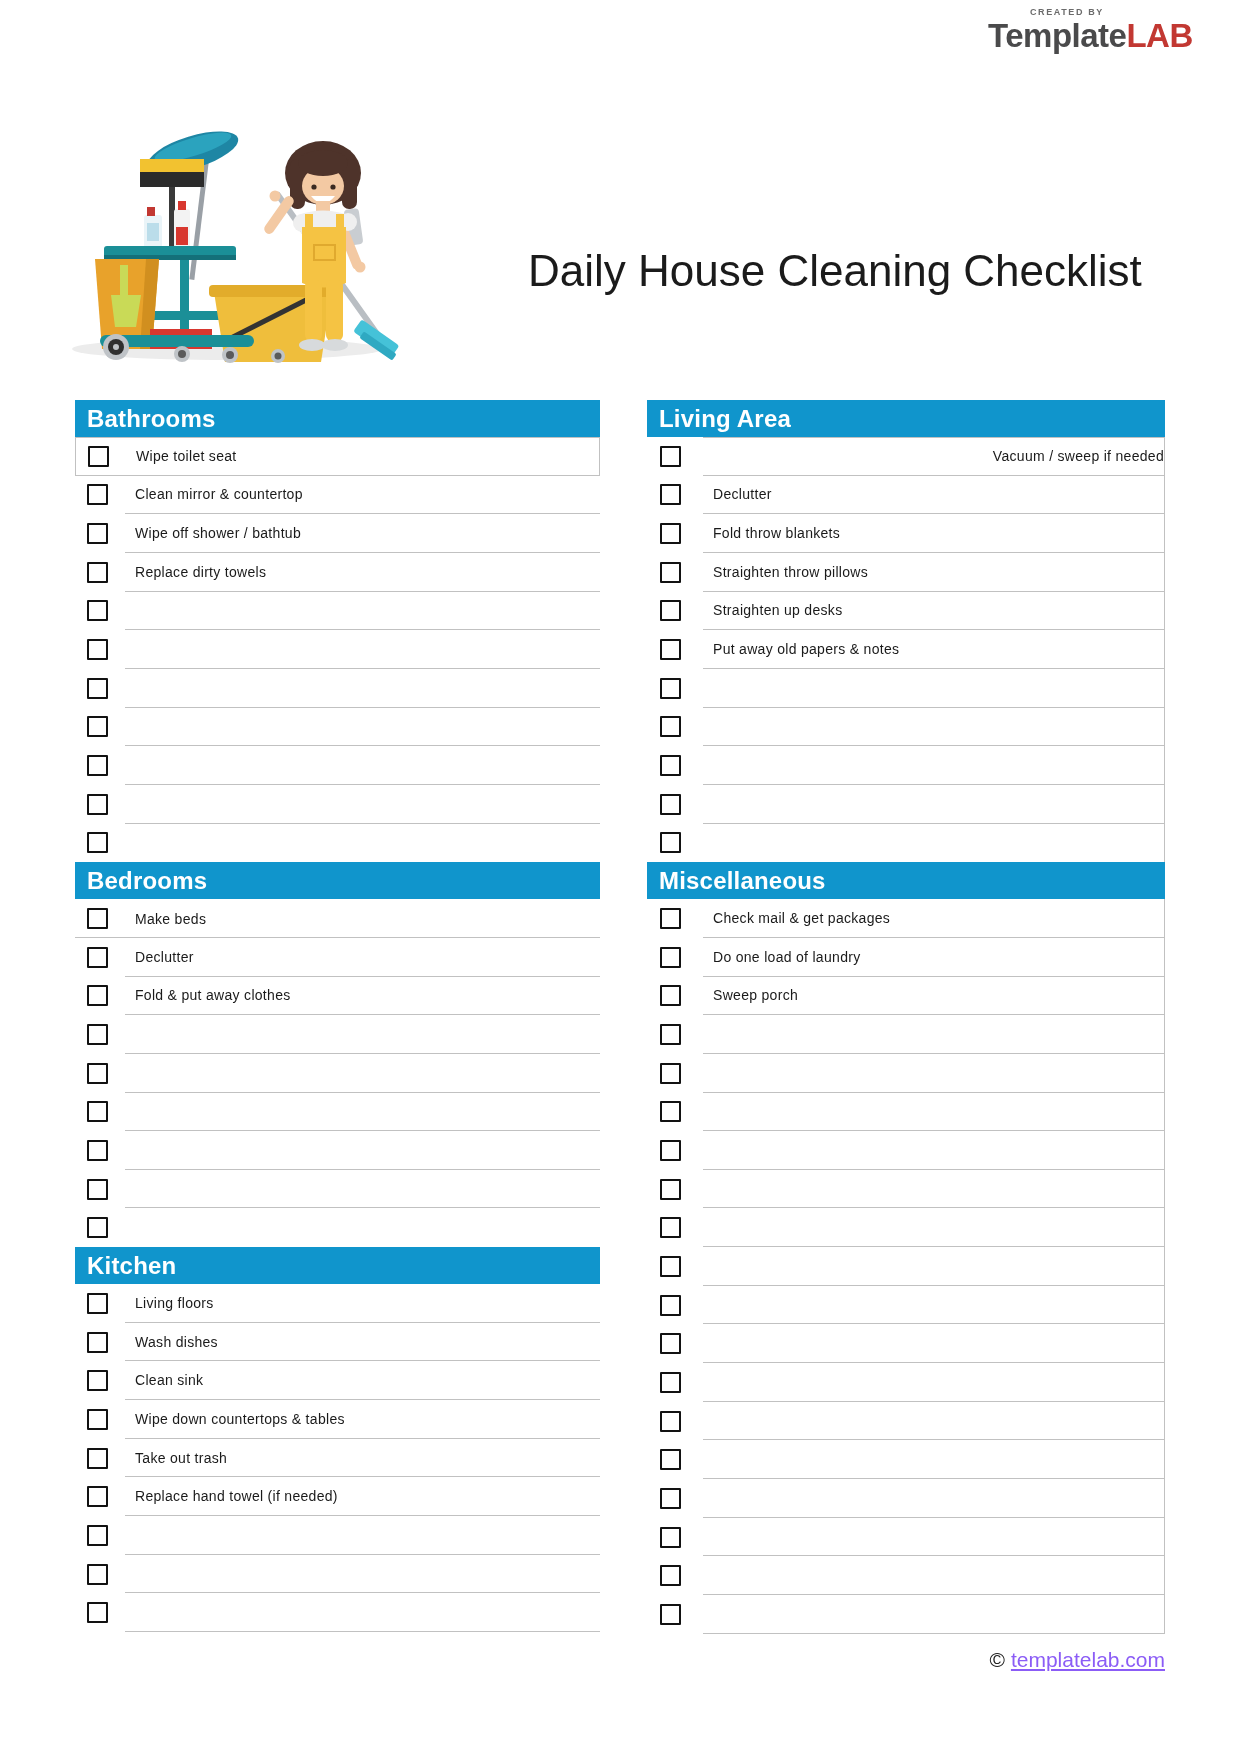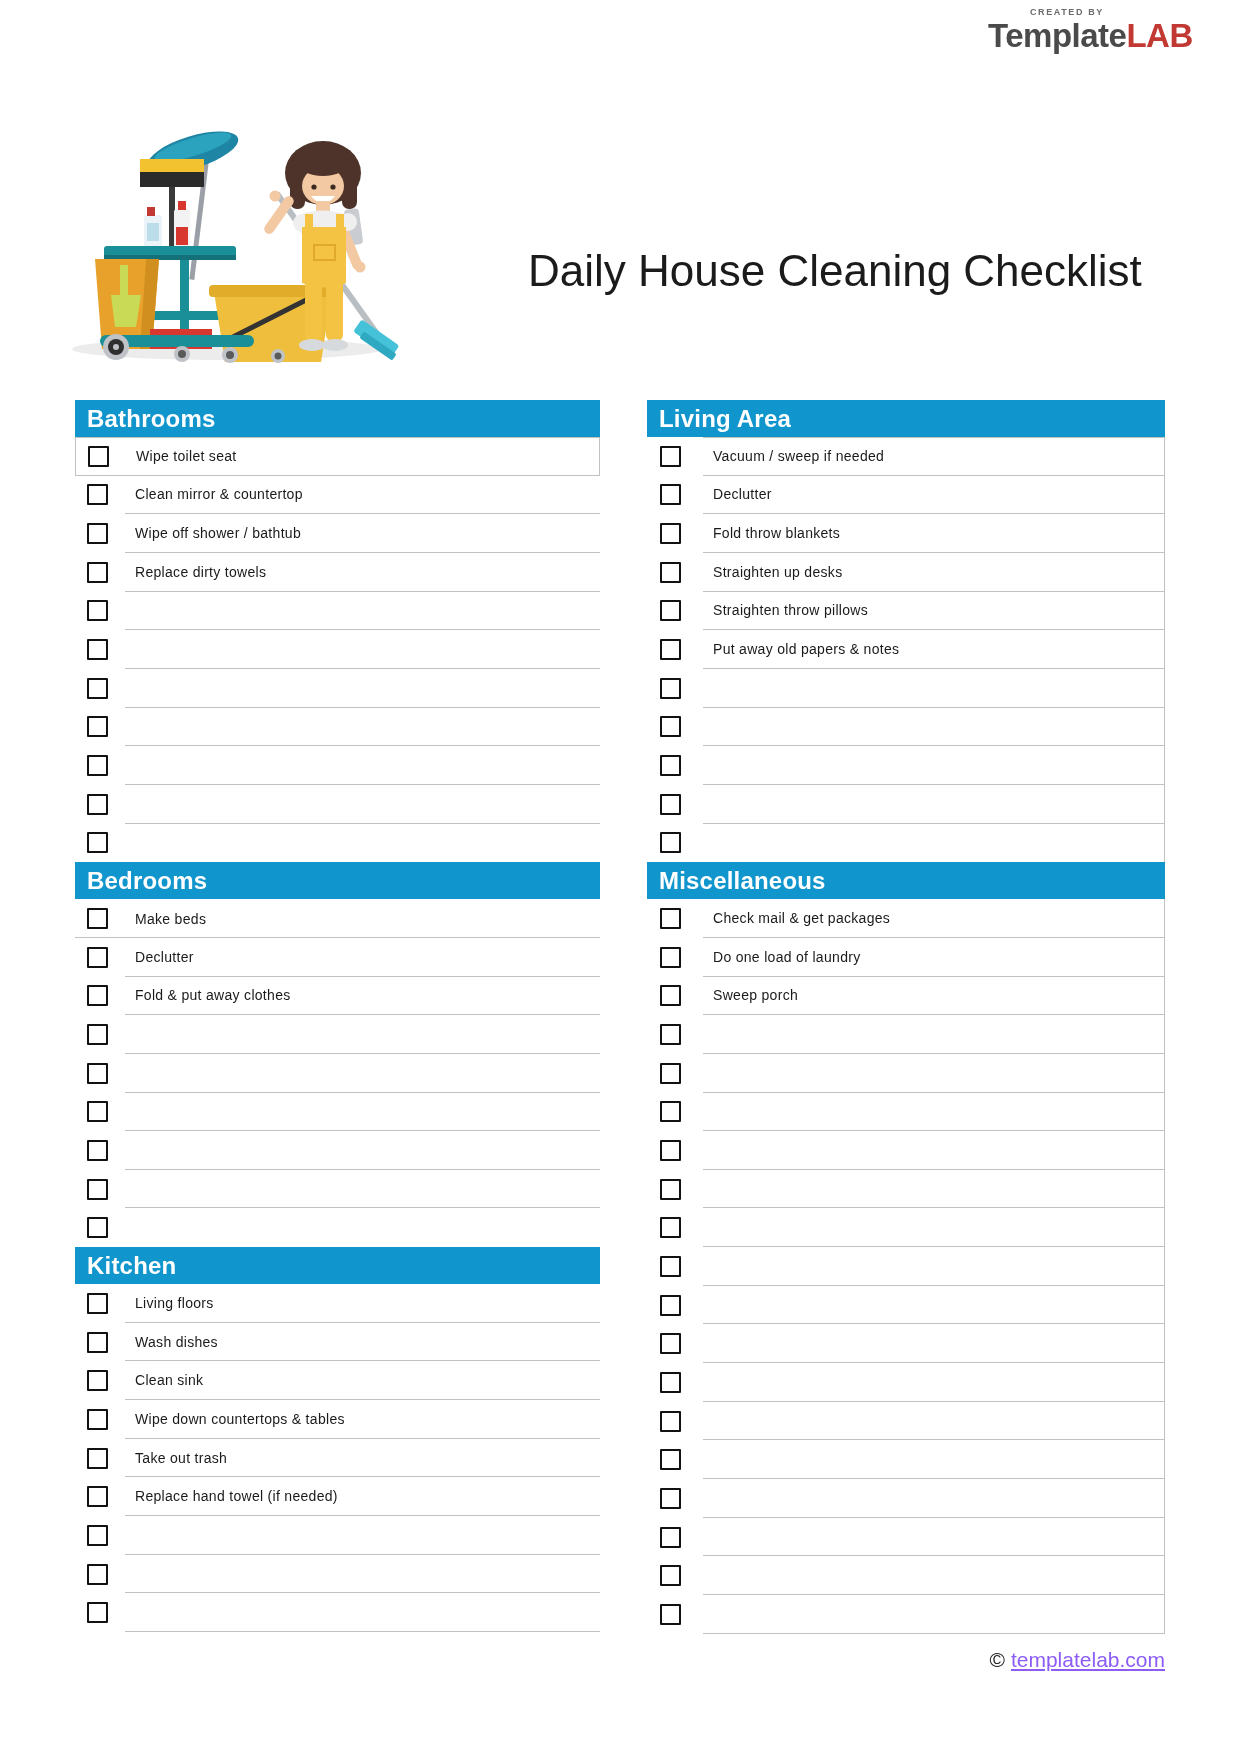--- a/index.html
+++ b/index.html
@@ -39,21 +39,21 @@
     border-bottom:1.6px solid var(--line);}
   #col-right .row{padding-left:13px;}
   #col-right .cell{margin-left:22px;}
   .task{font-size:14px;color:#1a1a1a;letter-spacing:0.3px;padding-left:10px;white-space:nowrap;}
   .row.no-underline .cell{border-bottom:none;}
   .row.boxed{border:1.6px solid var(--line);}
   .row.boxed .cell{border-bottom:none;}
   .row.full-underline .cell{border-bottom:none;}
   .row.full-underline::after{content:"";position:absolute;left:0;right:0;bottom:0;
     border-bottom:1.6px solid var(--line);}
-  .row.cell-top .cell{border-top:1.6px solid var(--line);}
+  .row.cell-top .cell{border-top:1.6px solid var(--line);justify-content:flex-end;}
 
   
   .footer{position:absolute;left:0;top:1648px;width:1165px;text-align:right;
     font-size:21px;color:#222;}
   .footer a{color:#8b5cf6;text-decoration:underline;}
 </style>
 </head>
 <body>
 
 <div id="page">
@@ -327,27 +327,27 @@
         </div>
         <div class="row">
           <span class="cb"></span>
           <div class="cell">
             <span class="task">Fold throw blankets</span>
           </div>
         </div>
         <div class="row">
           <span class="cb"></span>
           <div class="cell">
+            <span class="task">Straighten throw pillows</span>
+          </div>
+        </div>
+        <div class="row">
+          <span class="cb"></span>
+          <div class="cell">
             <span class="task">Straighten up desks</span>
-          </div>
-        </div>
-        <div class="row">
-          <span class="cb"></span>
-          <div class="cell">
-            <span class="task">Straighten throw pillows</span>
           </div>
         </div>
         <div class="row">
           <span class="cb"></span>
           <div class="cell">
             <span class="task">Put away old papers &amp; notes</span>
           </div>
         </div>
         <div class="row">
           <span class="cb"></span>

